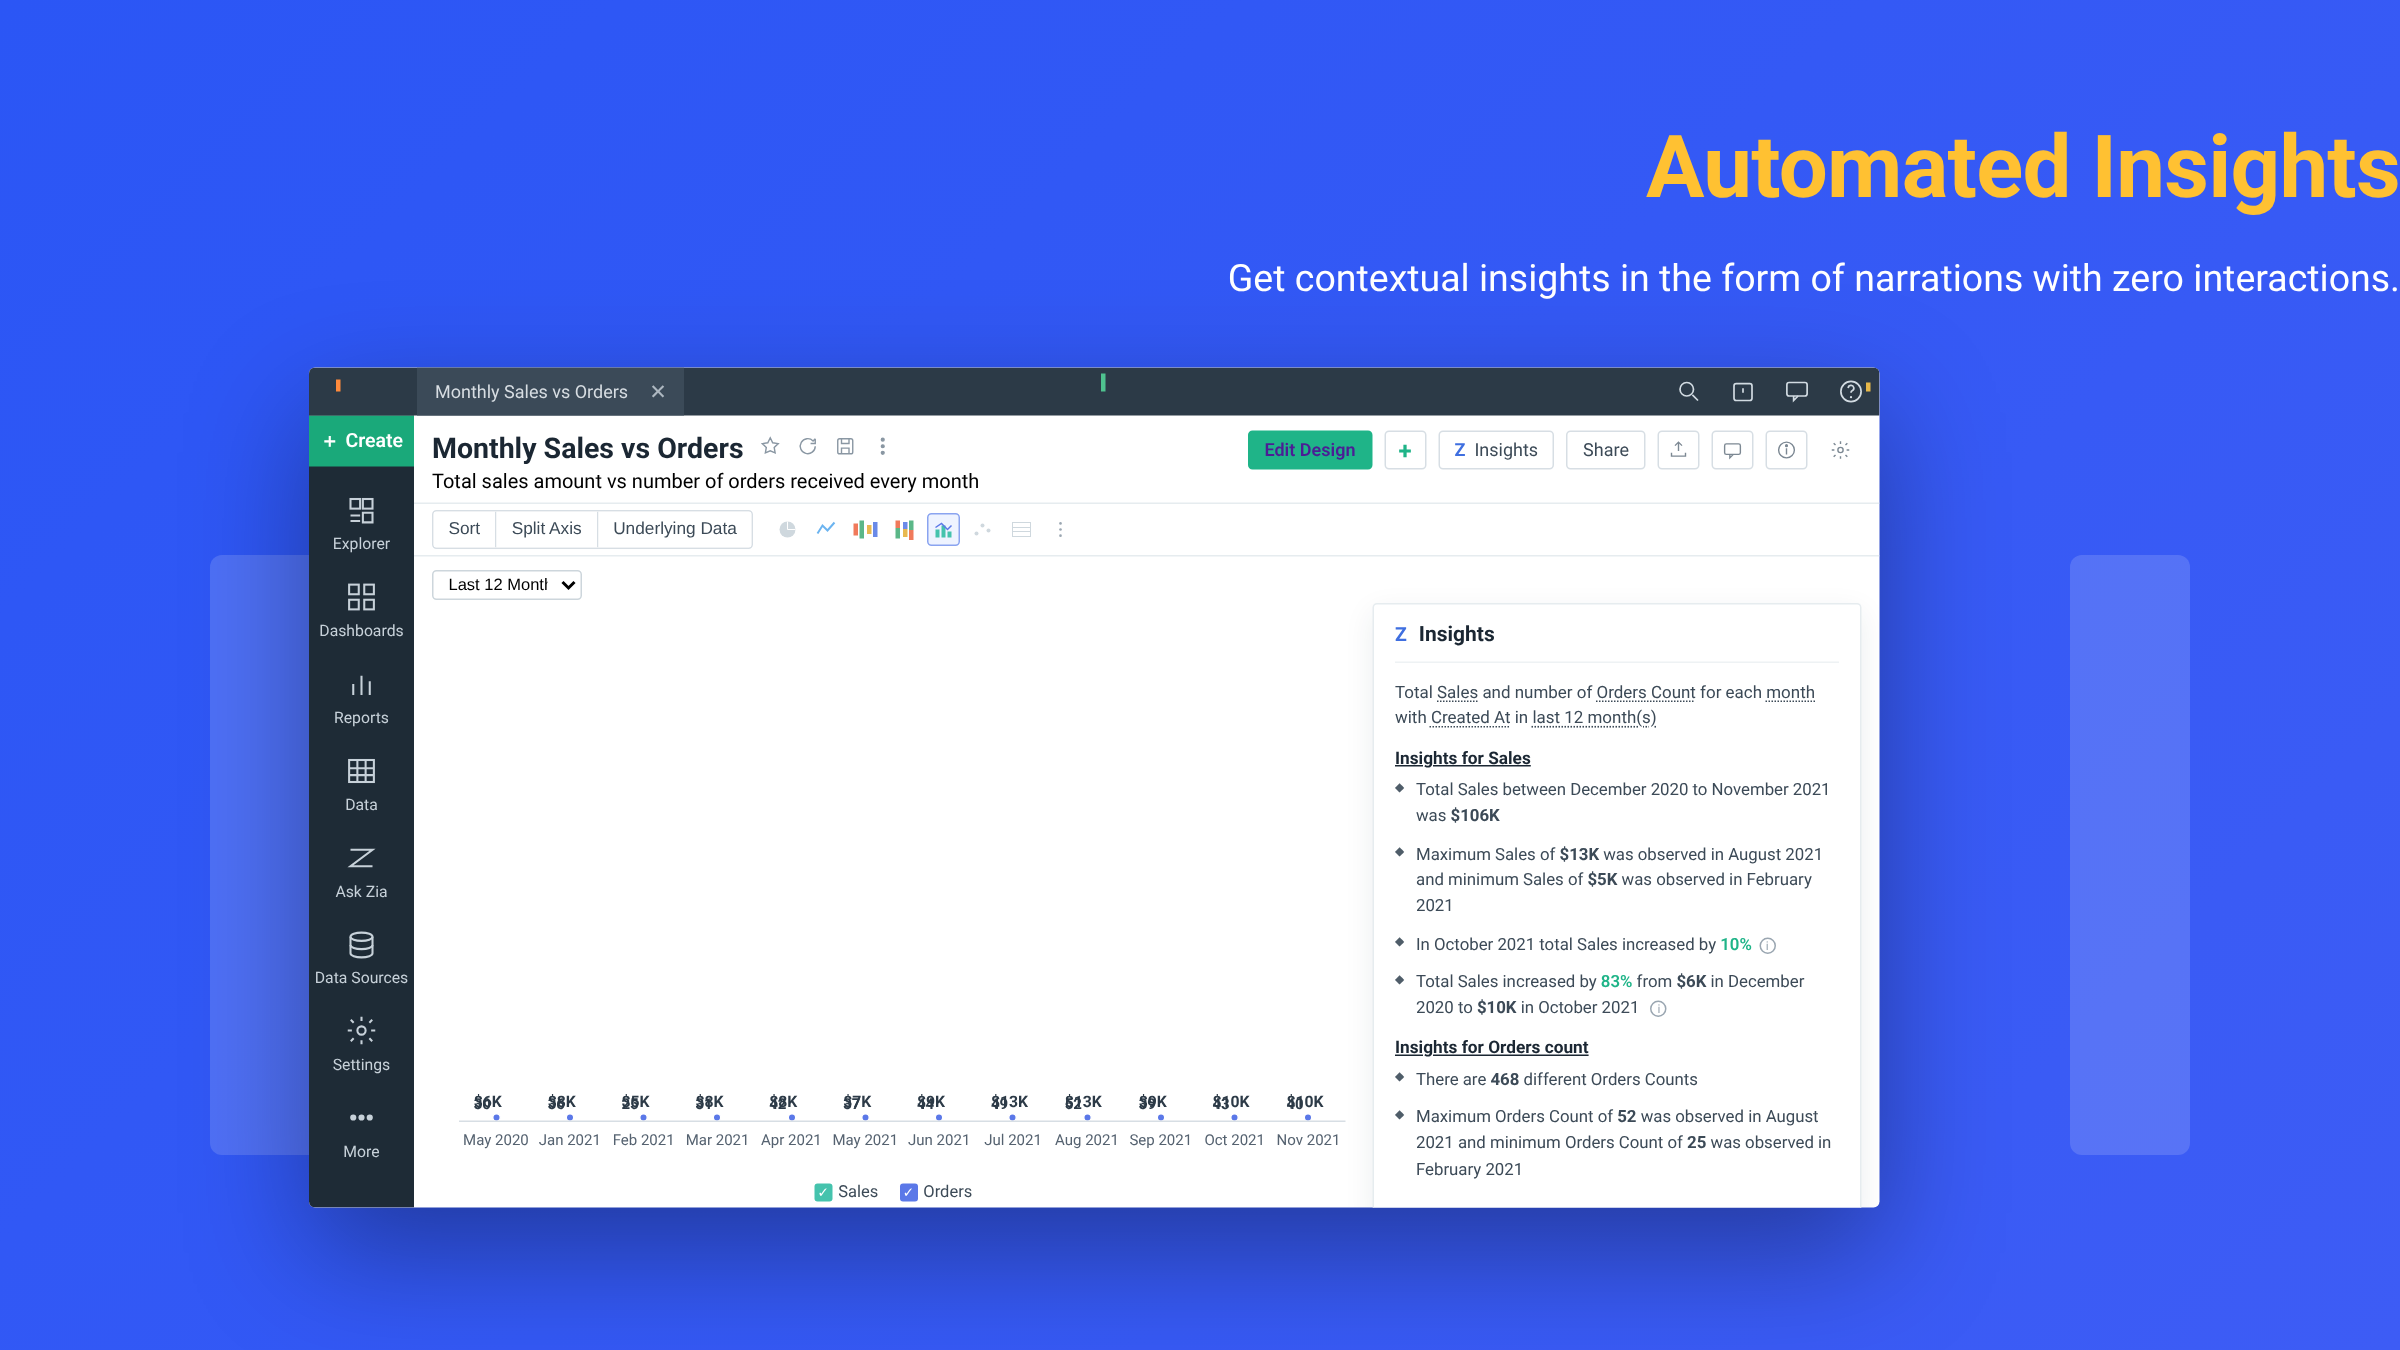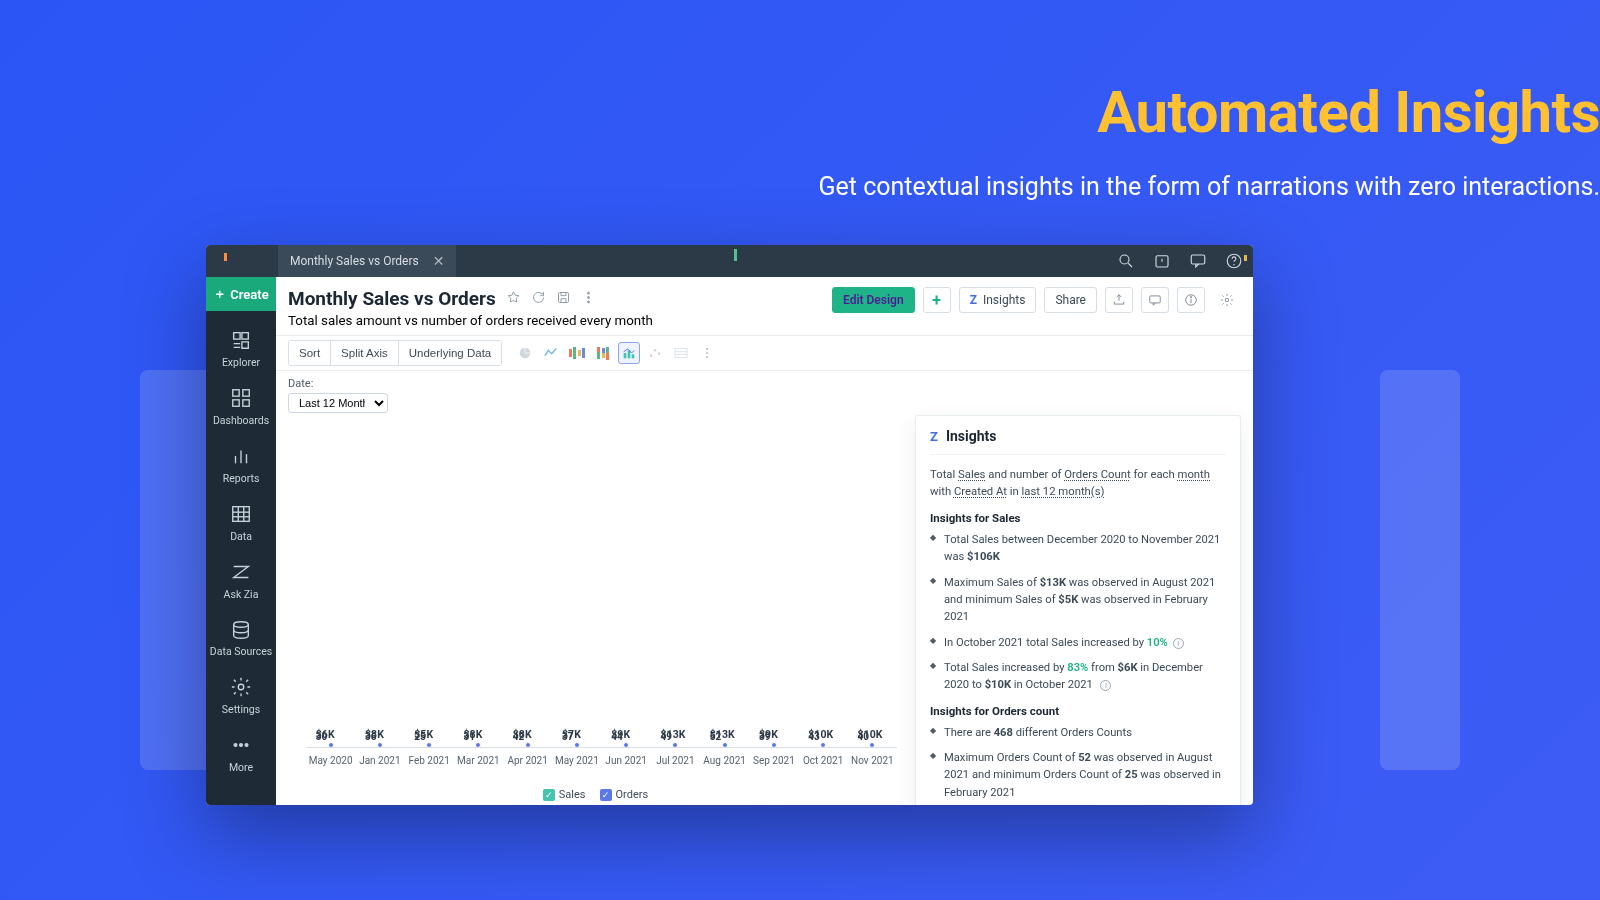--- a/index.html
+++ b/index.html
@@ -132,21 +132,21 @@
     padding:12px 14px 14px 14px;
     overflow:hidden;
     background:#fff;
     align-self:flex-start;
     margin-top:-6px;
   }
   .insights h3 { font-size:14px; color:#1b2733; display:flex; align-items:center; gap:8px; padding-bottom:10px; border-bottom:1px solid #eef2f4;}
   .insights .zia { color:#3f6fe0; font-weight:700; font-size:13px;}
   .insights .summary { font-size:11.3px; color:#3c4a57; margin:12px 0 10px 0; line-height:1.5;}
   .insights .summary u{ text-decoration-style:dotted; text-underline-offset:2px;}
-  .insights h4 { font-size:11.5px; font-weight:700; margin:10px 0 6px 0; color:#1b2733;}
+  .insights h4 { font-size:11.5px; font-weight:700; margin:10px 0 6px 0; color:#1b2733;text-decoration:underline;}
   .insights ul { list-style:none; padding-left:0;}
   .insights li { font-size:11.2px; color:#3c4a57; line-height:1.55; padding-left:14px; position:relative; margin-bottom:8px;}
   .insights li::before { content:"◆"; position:absolute; left:0; top:1px; font-size:8px; color:#4f5d69;}
   .insights .pct { color:#1fb488; font-weight:600;}
   .insights .info { display:inline-block; width:11px;height:11px;border:1px solid #9aa6b1;border-radius:50%; font-size:8px; text-align:center; line-height:10px; color:#9aa6b1; margin-left:2px;}
 
 </style>
 </head>
 <body>
 
@@ -391,21 +391,20 @@
               <svg width="14" height="14" viewBox="0 0 24 24">
                 <circle cx="12" cy="5" r="1.5" fill="#9aa6b1"></circle>
                 <circle cx="12" cy="12" r="1.5" fill="#9aa6b1"></circle>
                 <circle cx="12" cy="19" r="1.5" fill="#9aa6b1"></circle>
               </svg>
             </span>
         </div>
       </div>
 
       <div class="datewrap">
-        <div>Date:</div>
         <select><option>Last 12 Month...</option></select>
       </div>
 
       <div class="content">
         <div class="chartarea">
           <div class="plot">
             <div class="bars" id="bars">
                 <div class="barcol">
                   <div class="bar" style="height:42.857142857142854%">
                     <div class="vlabel">$6K</div>

